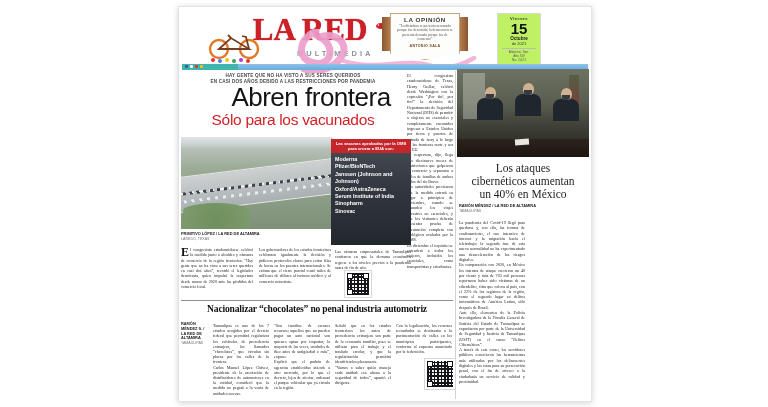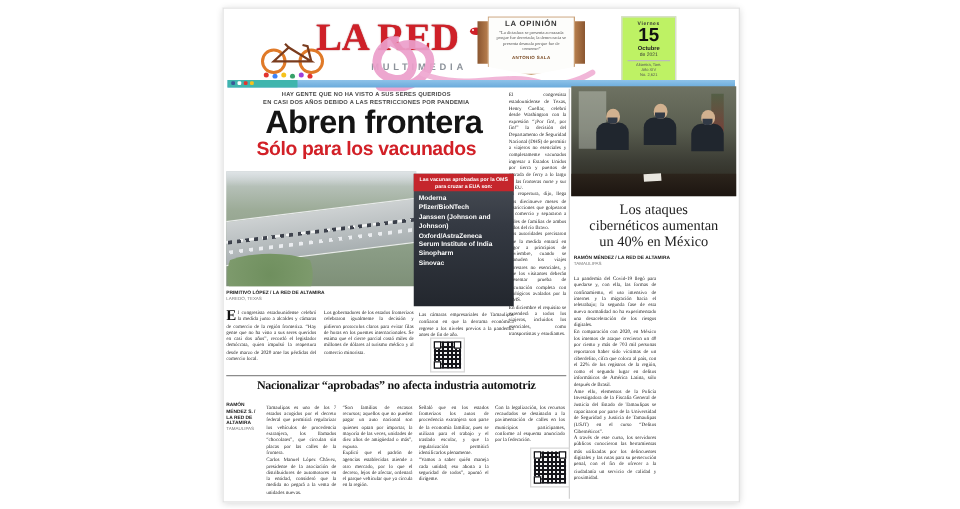--- a/index.html
+++ b/index.html
@@ -44,24 +44,24 @@
   .db-line{font-size:3.2px;color:#555;line-height:4.2px;}
 
   
   .topbar{left:3px;top:57px;width:406px;height:5.5px;background:linear-gradient(180deg,#8ec2e8,#6aabdc);}
   .topbar-left{position:absolute;left:0;top:0;width:56px;height:5.5px;background:#3fb5ad;display:flex;align-items:center;gap:2px;padding-left:3px;box-sizing:border-box;}
   .dot{width:3px;height:3px;border-radius:1px;}
 
   
   .kicker{left:2px;top:66px;width:224px;text-align:center;font-family:"Liberation Sans",sans-serif;
     font-weight:bold;font-size:4.6px;line-height:5.6px;color:#4a4a4a;letter-spacing:.2px;}
-  .headline{left:8px;top:77px;width:224px;text-align:center;font-family:"Liberation Sans",sans-serif;
-    font-weight:bold;font-size:26px;line-height:27px;color:#141414;letter-spacing:-.5px;}
+  .headline{left:20px;top:77px;width:224px;text-align:center;font-family:"Liberation Sans",sans-serif;
+    font-weight:normal;font-size:26px;line-height:27px;color:#141414;letter-spacing:-.5px;}
   .subheadline{left:2px;top:104px;width:224px;text-align:center;font-family:"Liberation Sans",sans-serif;
-    font-weight:bold;font-size:15.5px;color:#d22027;letter-spacing:-.3px;}
+    font-weight:normal;font-size:15.5px;color:#d22027;letter-spacing:-.3px;}
 
   .lead-col{left:228px;top:66px;width:46px;height:222px;font-size:4.1px;line-height:5.3px;color:#222;overflow:hidden;}
 
   
   .main-photo{left:2px;top:130px;width:152px;height:92px;overflow:hidden;
     background:linear-gradient(180deg,#c6cdd0 0%,#b4bfb6 14%,#9cab97 34%,#8a9c85 70%,#7e9078 100%);}
   .mp-road{position:absolute;left:-12px;top:30px;width:185px;height:34px;
     background:linear-gradient(180deg,#cdd1d2,#a9b0b2);transform:rotate(-7deg);
     border-top:1px solid #e8eaea;border-bottom:1px solid #e8eaea;}
   .mp-lanes{position:absolute;left:0;top:15px;width:100%;height:2px;
@@ -240,21 +240,21 @@
 
   <div class="abs qr qr1">
       <i class="f1"></i>
       <i class="f2"></i>
       <i class="f3"></i>
     </div>
 
   <div class="abs hrule"></div>
   <div class="abs vrule"></div>
 
-  <div class="abs auto-headline">Nacionalizar “aprobadas” no afecta industria automotriz</div>
+  <div class="abs auto-headline">Nacionalizar “chocolates” no penal industria automotriz</div>
   <div class="abs auto-byline">
     <div class="byline pre">RAMÓN MÉNDEZ S. /
 LA RED DE ALTAMIRA</div>
     <div class="dateline">TAMAULIPAS</div>
   </div>
   <div class="abs auto-cols">
     <div class="c just pre">Tamaulipas es uno de los 7 estados acogidos por el decreto federal que permitirá regularizar los vehículos de procedencia extranjera, los llamados “chocolates”, que circulan sin placas por las calles de la frontera.
 Carlos Manuel López Chávez, presidente de la asociación de distribuidores de automotores en la entidad, consideró que la medida no pegará a la venta de unidades nuevas.</div>
     <div class="c just pre">“Son familias de escasos recursos; aquellos que no pueden pagar un auto nacional son quienes optan por importar, la mayoría de las veces, unidades de diez años de antigüedad o más”, expuso.
 Explicó que el padrón de agencias establecidas atiende a otro mercado, por lo que el decreto, lejos de afectar, ordenará el parque vehicular que ya circula en la región.</div>

